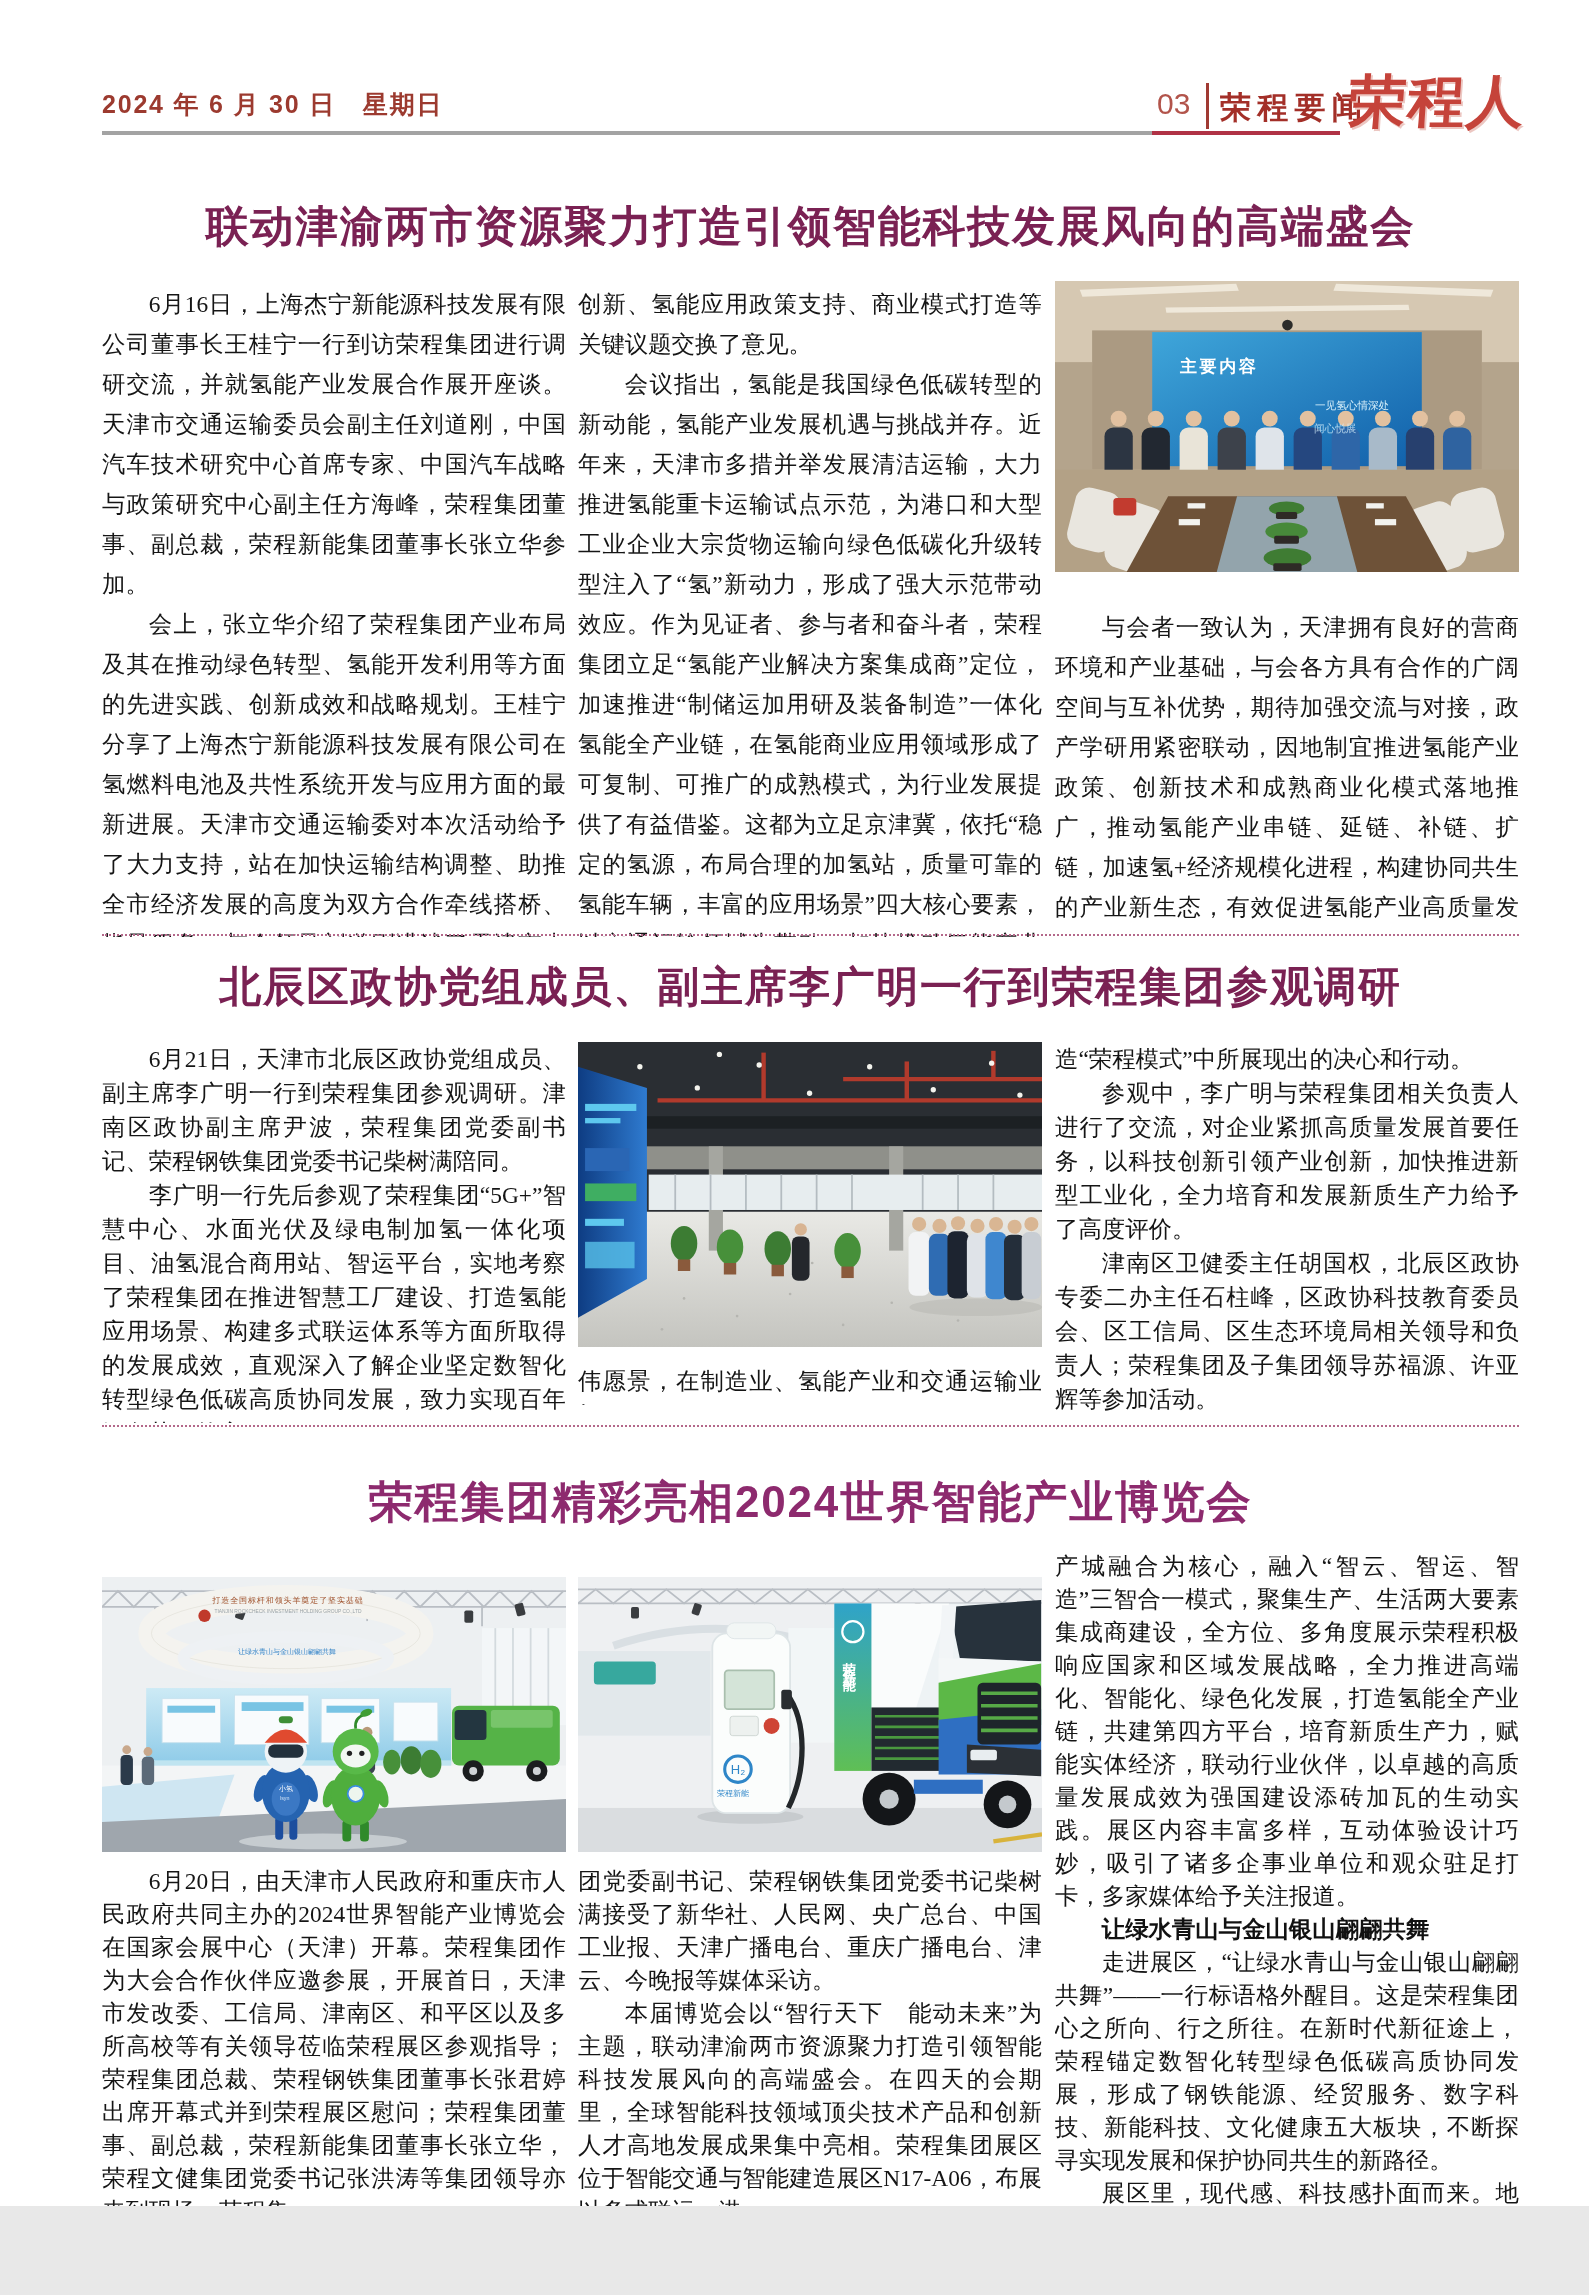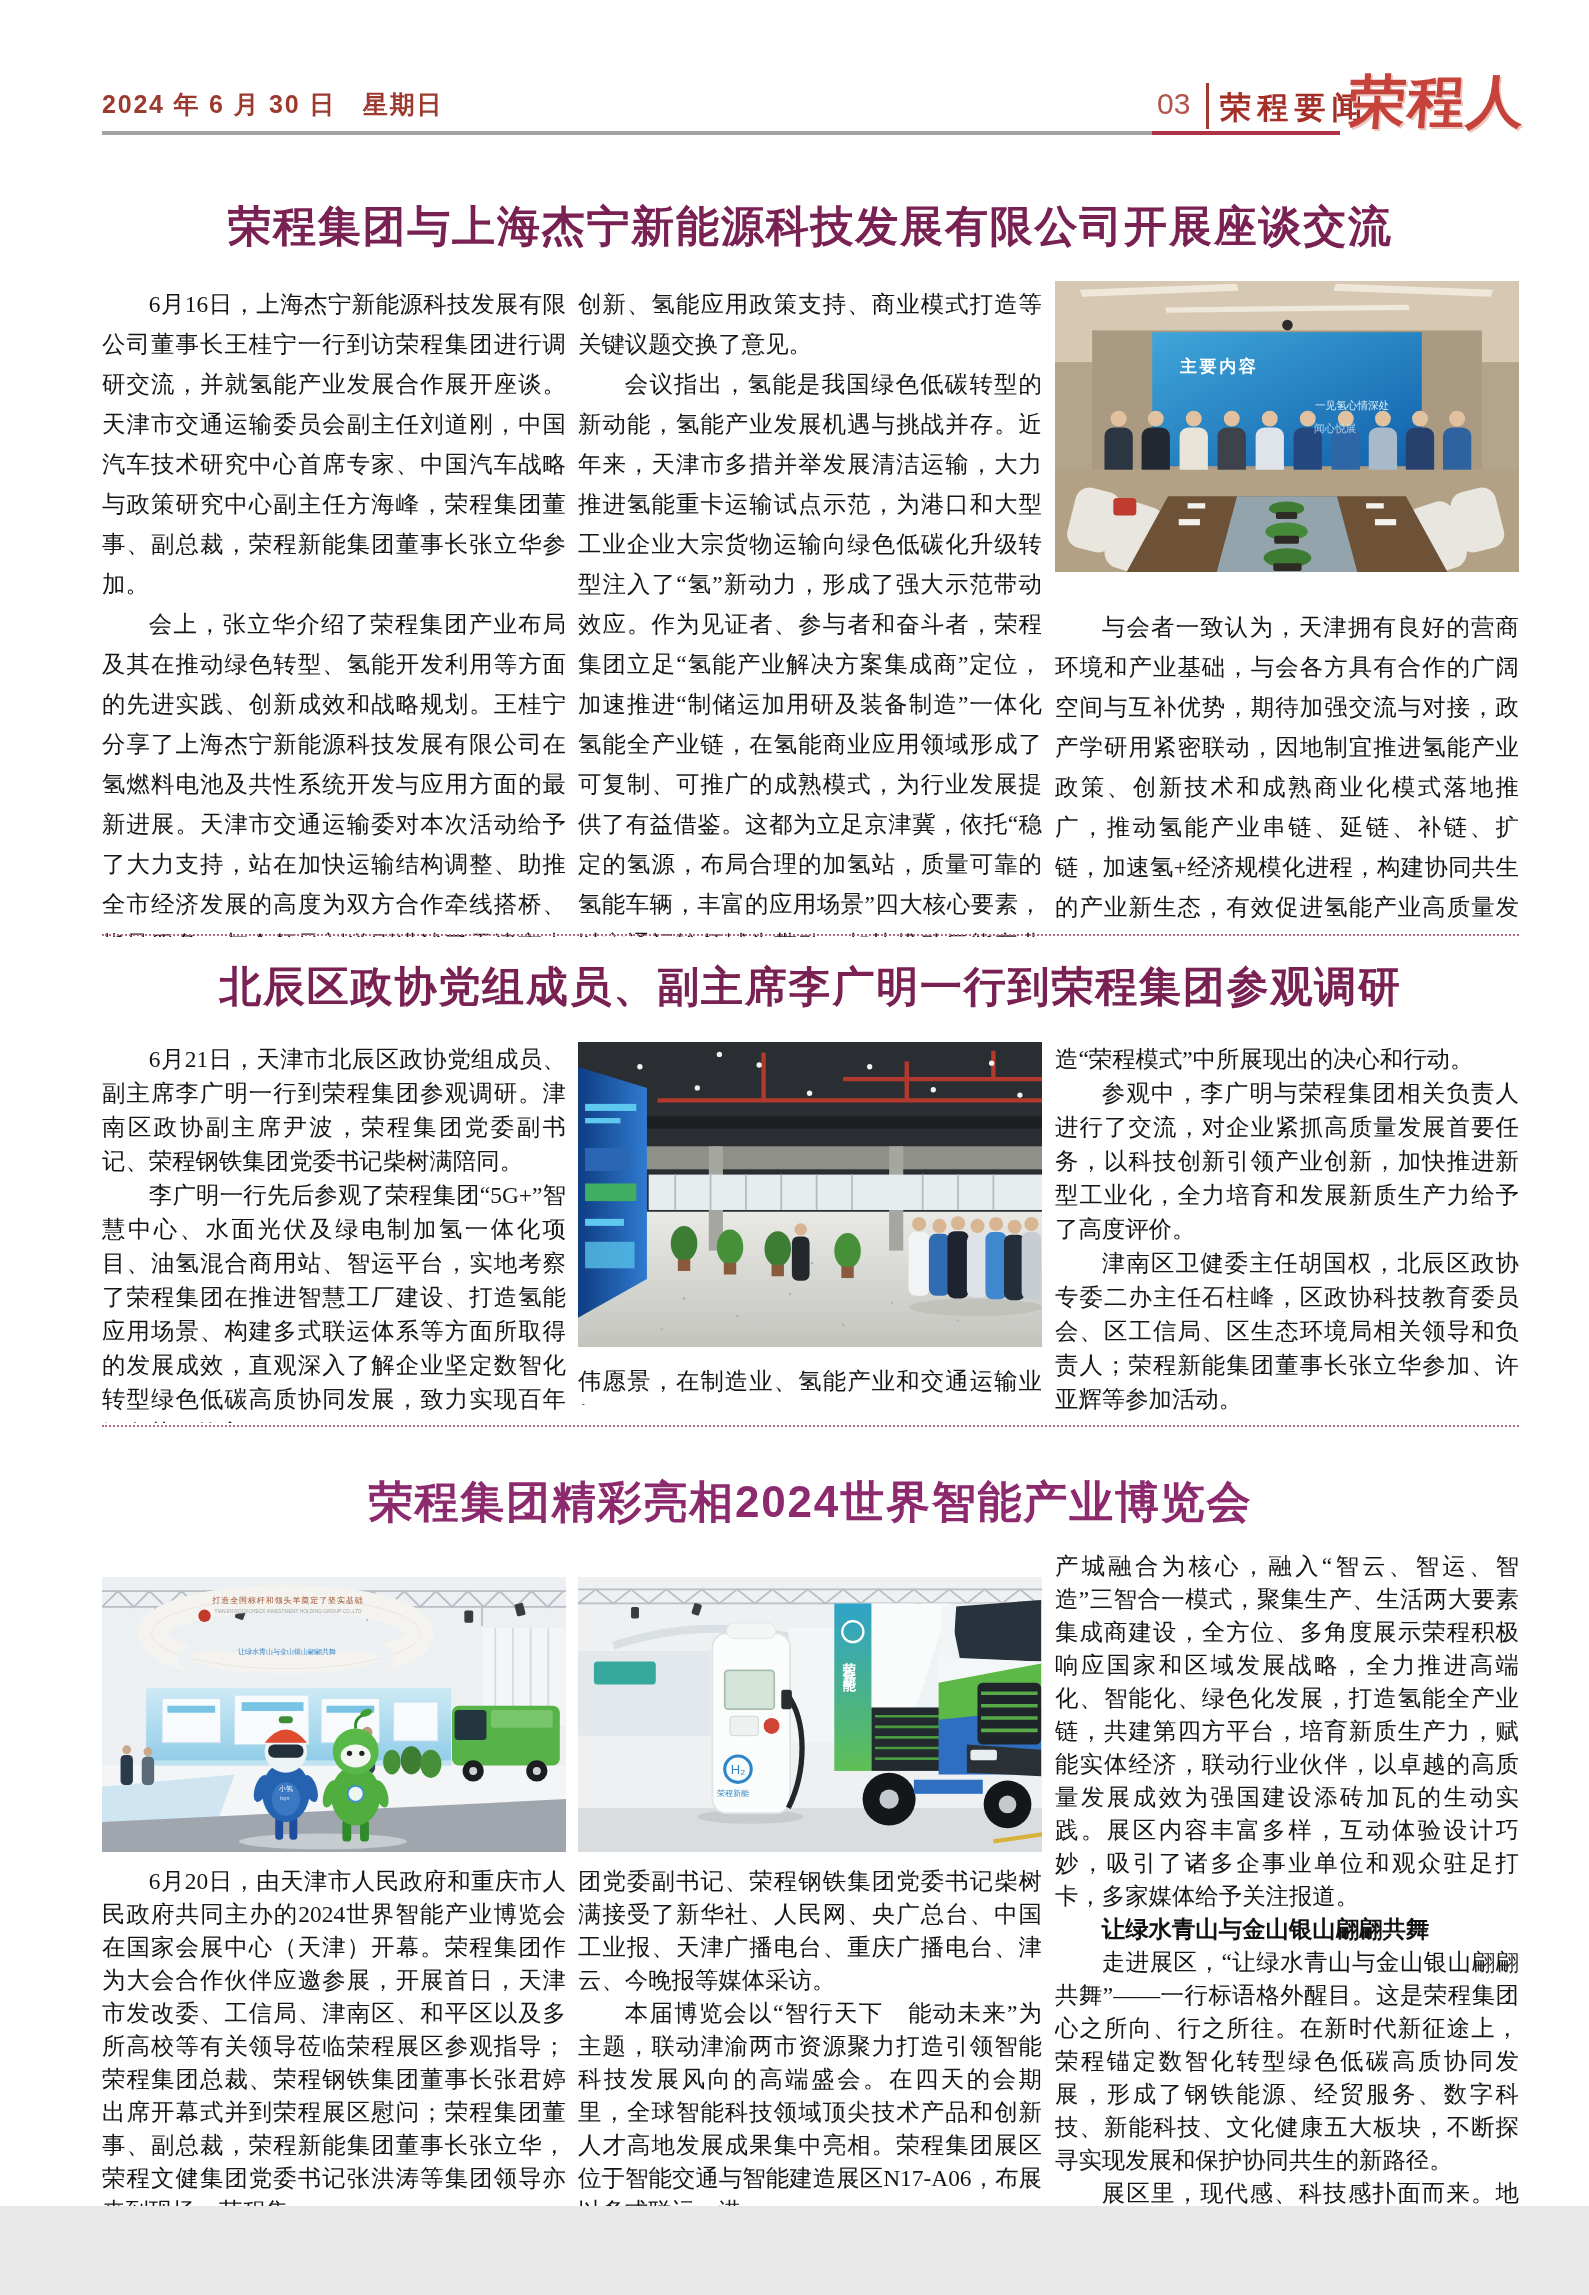--- a/index.html
+++ b/index.html
@@ -60,21 +60,21 @@
 <div class="page">
 
   <div class="abs hdr-date">2024 年 6 月 30 日　星期日</div>
   <div class="abs hdr-pageno">03</div>
   <div class="abs hdr-vbar"></div>
   <div class="abs hdr-section">荣程要闻</div>
   <div class="abs hdr-masthead">荣程人</div>
   <div class="abs rule-gray"></div>
   <div class="abs rule-red"></div>
 
-  <div class="abs art-title t1">荣程集团与上海杰宁新能源科技发展有限公司开展座谈交流</div>
+  <div class="abs art-title t1">联动津渝两市资源聚力打造引领智能科技发展风向的高端盛会</div>
 
   <div class="abs col a1 a1c1">
     <p>6月16日，上海杰宁新能源科技发展有限公司董事长王桂宁一行到访荣程集团进行调研交流，并就氢能产业发展合作展开座谈。天津市交通运输委员会副主任刘道刚，中国汽车技术研究中心首席专家、中国汽车战略与政策研究中心副主任方海峰，荣程集团董事、副总裁，荣程新能集团董事长张立华参加。</p>
     <p>会上，张立华介绍了荣程集团产业布局及其在推动绿色转型、氢能开发利用等方面的先进实践、创新成效和战略规划。王桂宁分享了上海杰宁新能源科技发展有限公司在氢燃料电池及共性系统开发与应用方面的最新进展。天津市交通运输委对本次活动给予了大力支持，站在加快运输结构调整、助推全市经济发展的高度为双方合作牵线搭桥、指导服务，与会领导刘道刚讲述了天津市大力推进氢能重卡运输试点示范的创新历程，描绘了未来发展蓝图，营造了良好的合作氛围。与会各方围绕氢能产业发展合作展开互动交流，就氢燃料电池技术</p>
   </div>
   <div class="abs col a1 a1c2">
     <p class="noind">创新、氢能应用政策支持、商业模式打造等关键议题交换了意见。</p>
     <p>会议指出，氢能是我国绿色低碳转型的新动能，氢能产业发展机遇与挑战并存。近年来，天津市多措并举发展清洁运输，大力推进氢能重卡运输试点示范，为港口和大型工业企业大宗货物运输向绿色低碳化升级转型注入了“氢”新动力，形成了强大示范带动效应。作为见证者、参与者和奋斗者，荣程集团立足“氢能产业解决方案集成商”定位，加速推进“制储运加用研及装备制造”一体化氢能全产业链，在氢能商业应用领域形成了可复制、可推广的成熟模式，为行业发展提供了有益借鉴。这都为立足京津冀，依托“稳定的氢源，布局合理的加氢站，质量可靠的氢能车辆，丰富的应用场景”四大核心要素，以交通运输领域为带动，加快推动氢能产业做大做强，打造全国标杆和领头羊奠定了坚实基础。</p>
   </div>
 
@@ -269,21 +269,21 @@
       </g>
     </svg>
   </div>
   <div class="abs col a2 a2cap">
     <p class="noind">伟愿景，在制造业、氢能产业和交通运输业打</p>
   </div>
 
   <div class="abs col a2 a2c3">
     <p class="noind">造“荣程模式”中所展现出的决心和行动。</p>
     <p>参观中，李广明与荣程集团相关负责人进行了交流，对企业紧抓高质量发展首要任务，以科技创新引领产业创新，加快推进新型工业化，全力培育和发展新质生产力给予了高度评价。</p>
-    <p>津南区卫健委主任胡国权，北辰区政协专委二办主任石柱峰，区政协科技教育委员会、区工信局、区生态环境局相关领导和负责人；荣程新能集团董事长张立华参加、许亚辉等参加活动。</p>
+    <p>津南区卫健委主任胡国权，北辰区政协专委二办主任石柱峰，区政协科技教育委员会、区工信局、区生态环境局相关领导和负责人；荣程集团及子集团领导苏福源、许亚辉等参加活动。</p>
   </div>
 
   <div class="abs dotted d2"></div>
 
   <div class="abs art-title t3">荣程集团精彩亮相2024世界智能产业博览会</div>
 
   <div class="abs photo p3">
     <svg viewBox="0 0 525 312" preserveAspectRatio="none">
       <defs>
         <linearGradient id="g3b" x1="0" y1="0" x2="0" y2="1">

